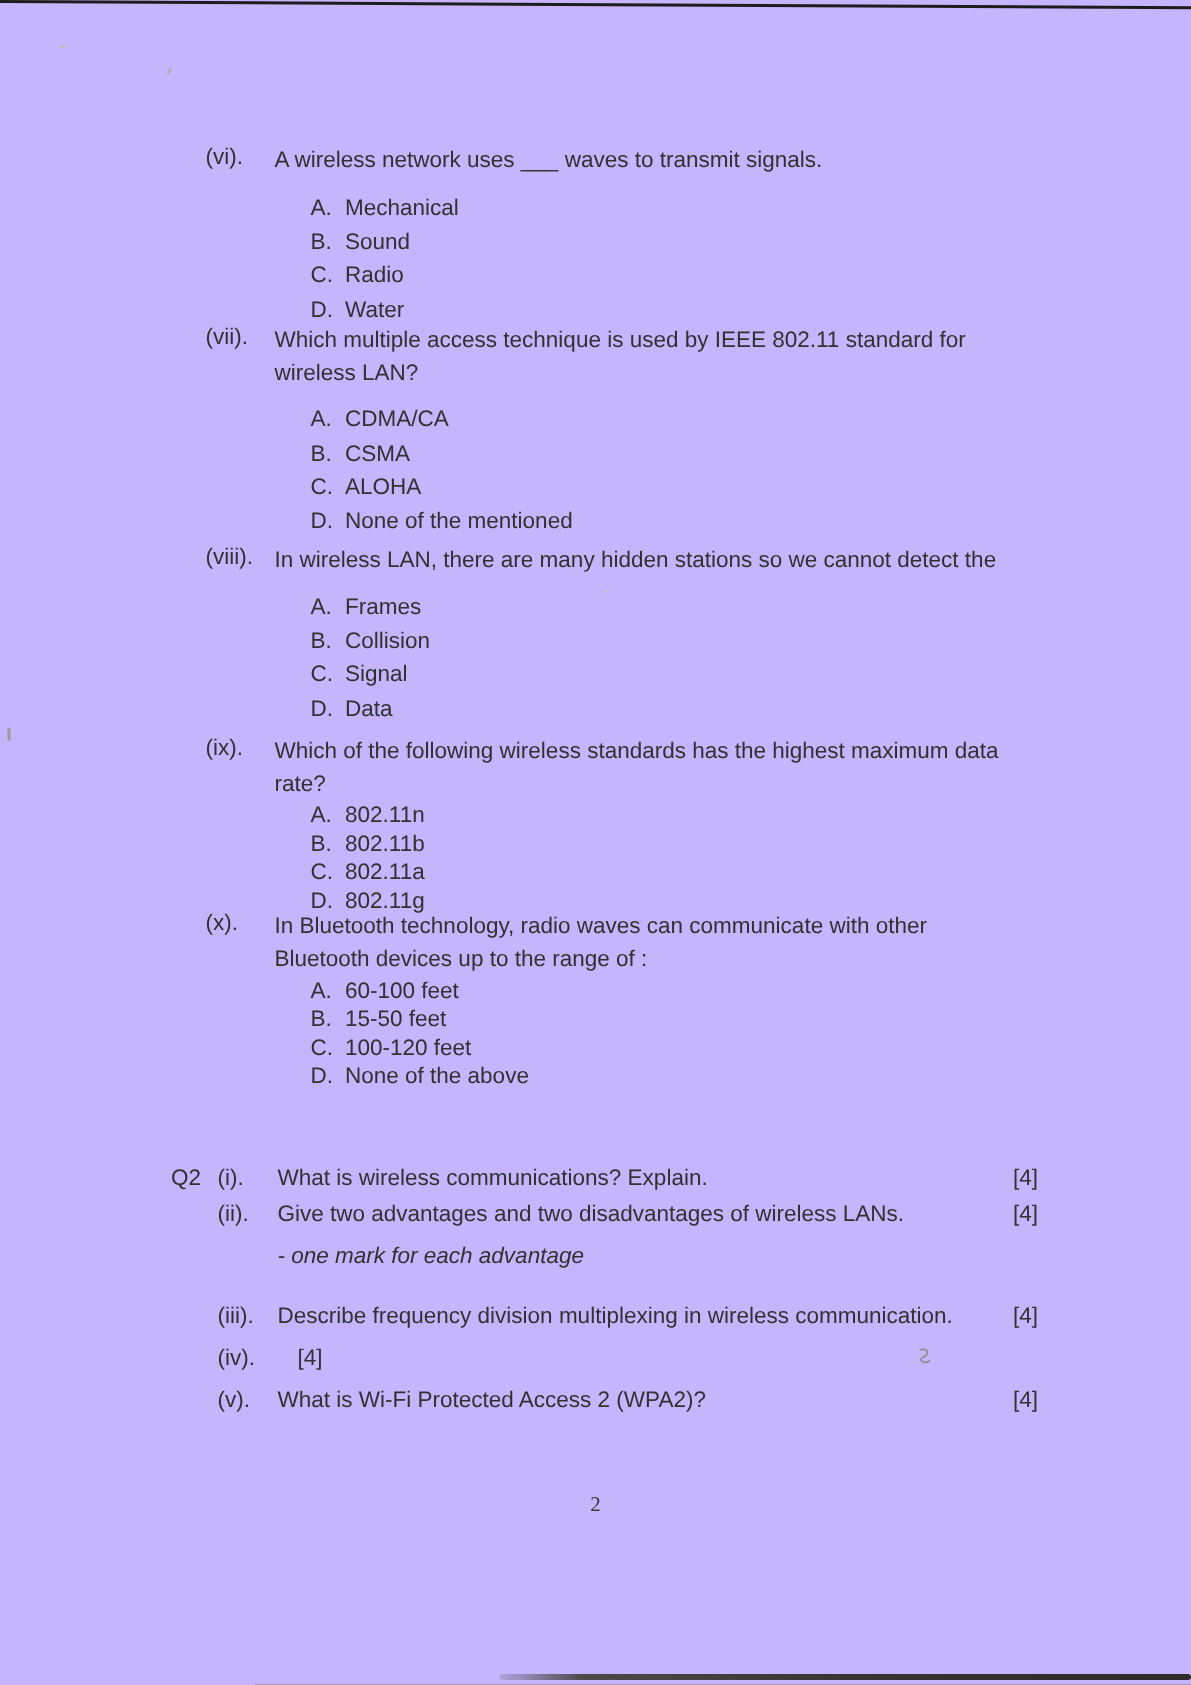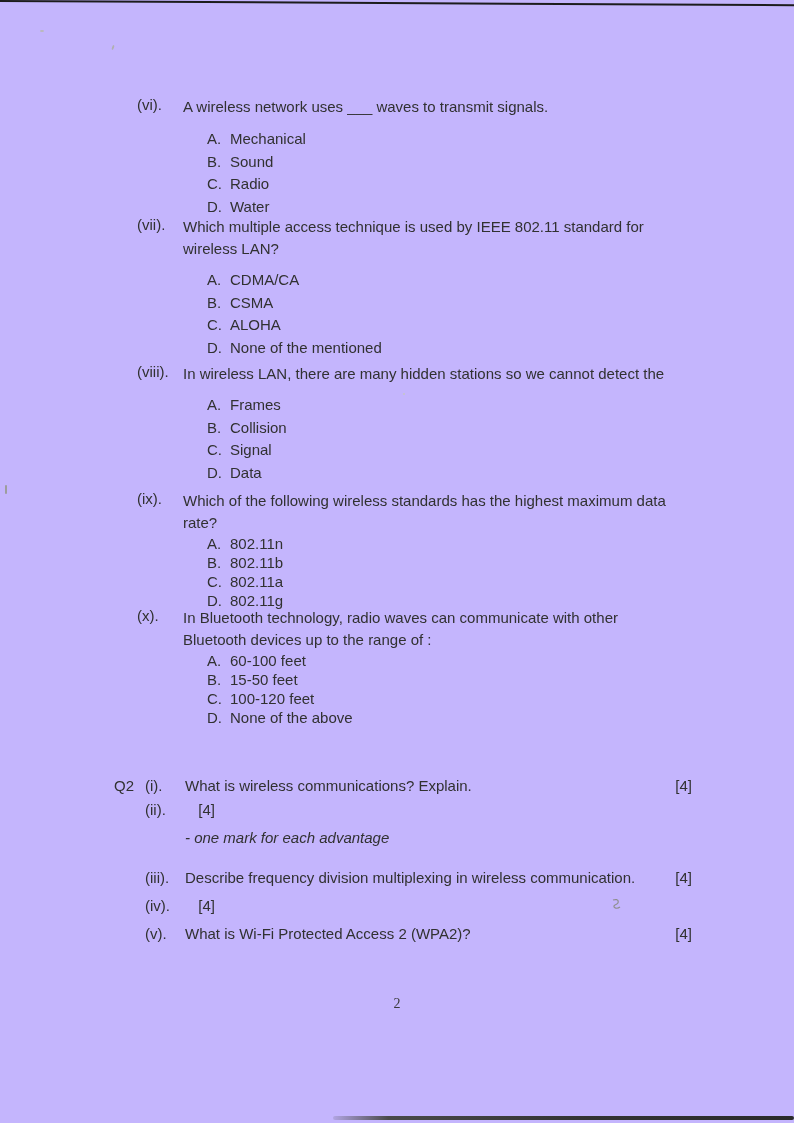--- a/index.html
+++ b/index.html
@@ -199,20 +199,21 @@
   <div class="q2">
     <div class="q2row row-i">
       <span class="q2label">Q2</span>
       <span class="q2num">(i).</span>
       <span class="q2text">What is wireless communications? Explain.</span>
       <span class="q2marks">[4]</span>
     </div>
     <div class="q2row row-ii">
       <span class="q2label"></span>
       <span class="q2num">(ii).</span>
+      <span class="q2text">Give two advantages and two disadvantages of wireless LANs.</span>
       <span class="q2marks">[4]</span>
     </div>
     <div class="q2notes">
       <div class="q2note">- one mark for each advantage</div>
     </div>
     <div class="q2row row-iii">
       <span class="q2label"></span>
       <span class="q2num">(iii).</span>
       <span class="q2text">Describe frequency division multiplexing in wireless communication.</span>
       <span class="q2marks">[4]</span>

